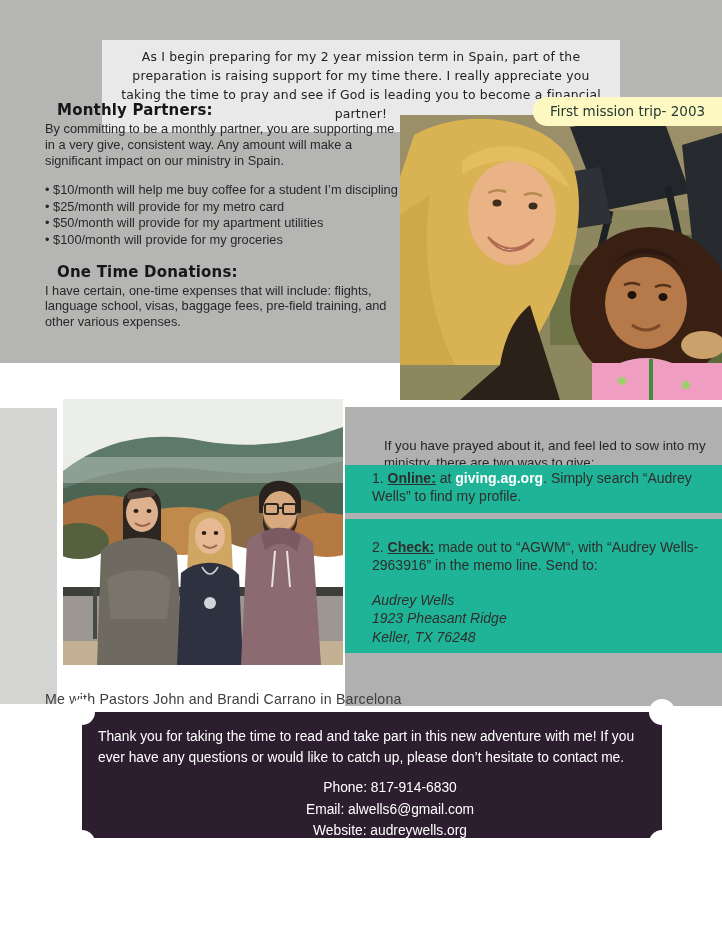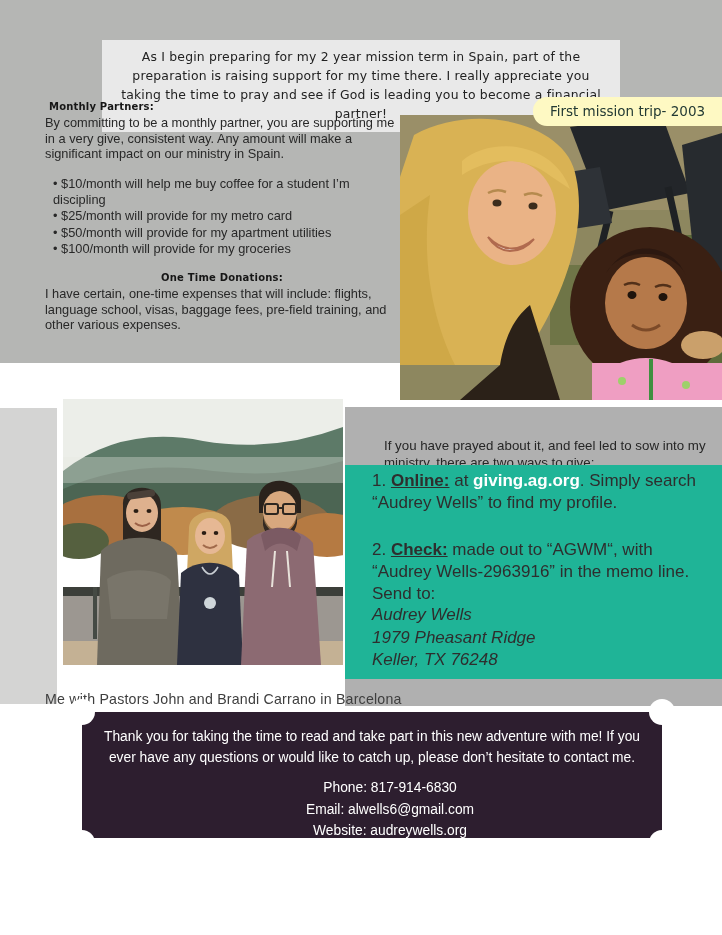--- a/index.html
+++ b/index.html
@@ -7,57 +7,57 @@
         font-family:"Liberation Sans",sans-serif;-webkit-font-smoothing:antialiased;}
 
   
   .top-section{position:absolute;left:0;top:0;width:722px;height:363px;background:#b5b6b4;}
   .intro-banner{position:absolute;left:102px;top:40px;width:518px;box-sizing:border-box;
       background:#e9e9e9;padding:8px 12px 9px;color:#222;
       font-family:"DejaVu Sans",sans-serif;font-size:12.4px;line-height:1.52;
       text-align:center;letter-spacing:.2px;}
   .left-col{position:absolute;left:45px;top:101px;width:354px;color:#282828;
       font-size:12.8px;line-height:1.22;}
-  .left-col h2{margin:0 4px 2px;font-family:"DejaVu Sans",sans-serif;font-size:10px;
+  .left-col h2{margin:0 12px 2px;font-family:"DejaVu Sans",sans-serif;font-size:15px;
       font-weight:bold;color:#161616;letter-spacing:.2px;}
   .left-col p{margin:0 0 14px;}
   .left-col p.example{font-style:italic;margin:0 0 3px;}
-  .left-col ul{margin:0 8px 15px;padding:0;list-style:none;}
+  .left-col ul{margin:0 0 15px;padding:0;list-style:none;}
   .left-col li{margin:0 0 1px;}
   .left-col li::before{content:"• ";}
-  .left-col .h2-gap{margin-top:15px;text-align:center;}
+  .left-col .h2-gap{margin-top:15px;}
 
   .photo1{position:absolute;left:400px;top:115px;width:322px;height:285px;}
   .trip-label{position:absolute;left:533px;top:97px;width:189px;height:29px;
       background:#fef9c3;border-radius:14px 0 0 14px;color:#233a34;
       font-family:"DejaVu Sans",sans-serif;font-size:13.5px;line-height:29px;text-align:center;}
 
   
   .left-strip{position:absolute;left:0;top:408px;width:57px;height:296px;background:#d4d4d3;}
   .photo2{position:absolute;left:63px;top:399px;width:280px;height:266px;}
   .give-panel{position:absolute;left:345px;top:407px;width:377px;height:299px;background:#b0b0b0;}
   .panel-intro{position:absolute;left:39px;top:17px;width:332px;color:#262626;
       font-size:13.3px;line-height:1.28;}
   .teal-box{position:absolute;left:0;width:377px;box-sizing:border-box;background:#1fb497;
-      color:#2e2e2e;font-size:17px;line-height:1.28;padding:5px 18px 7px 27px;}
+      color:#2e2e2e;font-size:14px;line-height:1.28;padding:5px 18px 7px 27px;}
   .teal-box .lbl{font-weight:bold;text-decoration:underline;}
   .teal-box .site{font-weight:bold;color:#ffffff;}
   .teal-box1{top:58px;min-height:41px;}
   .teal-box2{top:112px;min-height:111px;padding-top:20px;}
-  .address{font-style:italic;line-height:1.32;}
+  .address{margin-top:16px;font-style:italic;line-height:1.32;}
   .tax-note{position:absolute;right:52px;top:227px;font-style:italic;font-size:13.3px;color:#2c2c2c;}
   .caption{position:absolute;left:45px;top:677px;font-size:14.2px;color:#3e3e3e;letter-spacing:.2px;}
 
   
   .plaque{position:absolute;left:82px;top:712px;width:580px;height:131px;background:#2d1e2f;
       color:#ffffff;border-radius:4px;}
   .notch{position:absolute;width:26px;height:26px;background:#ffffff;border-radius:50%;}
   .notch.tl{left:-13px;top:-13px;} .notch.tr{right:-13px;top:-13px;}
   .notch.bl{left:-13px;bottom:-13px;} .notch.br{right:-13px;bottom:-13px;}
-  .plaque-msg{margin:15px auto 0;width:548px;text-align:center;font-size:13.8px;line-height:1.5;}
+  .plaque-msg{margin:15px auto 0;width:548px;font-size:13.8px;line-height:1.5;}
   .plaque-contacts{margin-top:9px;text-align:center;font-size:13.8px;line-height:1.55;padding-left:36px;}
 
   
   .icb-logo{position:absolute;left:44px;top:855px;display:flex;align-items:flex-start;}
   .icb-divider{width:1px;height:44px;background:#c0c0c0;margin:4px 8px 0 9px;}
   .icb-text{padding-top:5px;line-height:1;}
   .icb-line1{font-size:8.5px;font-weight:bold;color:#2bb09a;letter-spacing:.6px;}
   .icb-line2{font-size:17.5px;font-weight:bold;color:#3a3a3a;letter-spacing:.5px;margin-top:2px;}
   .icb-line3{font-size:8px;color:#a2a2a2;letter-spacing:2.8px;margin-top:3px;}
   .agwm-logo{position:absolute;left:574px;top:847px;width:142px;height:52px;}
@@ -188,21 +188,21 @@
     <div class="teal-box teal-box1">
       <span>1. </span><span class="lbl">Online:</span><span> at </span><span class="site">giving.ag.org</span><span>. Simply search “Audrey Wells” to find my profile.</span>
     </div>
 
     <div class="teal-box teal-box2">
       <div>
         <span>2. </span><span class="lbl">Check:</span><span> made out to “AGWM“, with “Audrey Wells-2963916” in the memo line. Send to:</span>
       </div>
       <div class="address">
         <div>Audrey Wells</div>
-        <div>1979 Pheasant Ridge</div>
+        <div>1923 Pheasant Ridge</div>
         <div>Keller, TX 76248</div>
       </div>
     </div>
 
   </div>
 
   <p class="caption">Me with Pastors John and Brandi Carrano in Barcelona</p>
 
   <div class="plaque">
     <div class="notch tl"></div>

